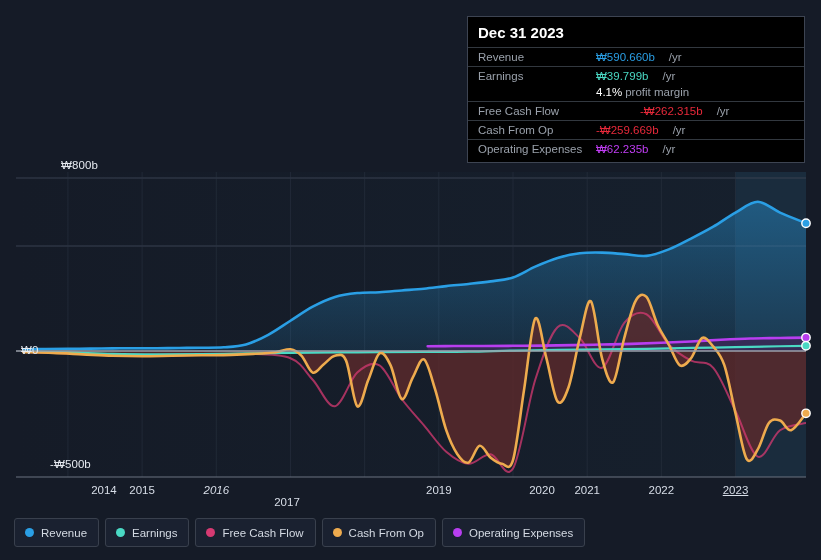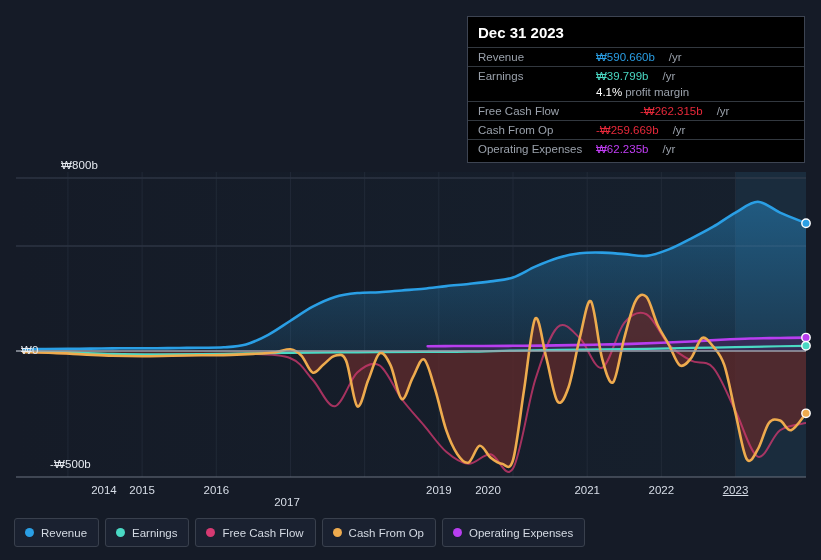--- a/index.html
+++ b/index.html
@@ -167,25 +167,25 @@
       </g>
   </svg>
 
   <div class="axis-label ylab-800">₩800b</div>
   <div class="axis-label ylab-0">₩0</div>
   <div class="axis-label ylab-neg500">-₩500b</div>
 
   <div id="xticks">
       <div class="xtick" style="left: 67.9249px; margin-left: 36px;">2014</div>
       <div class="xtick" style="left: 142.103px;">2015</div>
-      <div class="xtick" style="left: 216.282px;">2016</div>
+      <div class="xtick" style="left: 216.282px; font-style: italic;">2016</div>
       <div class="xtick" style="left: 287px; margin-top: 12px;">2017</div>
       <div class="xtick" style="left: 364.638px; margin-top: 32px;">2018</div>
       <div class="xtick" style="left: 438.817px;">2019</div>
-      <div class="xtick" style="left: 488px;">2020</div>
+      <div class="xtick" style="left: 542px;">2020</div>
       <div class="xtick" style="left: 587.174px;">2021</div>
       <div class="xtick" style="left: 661.352px;">2022</div>
       <div class="xtick" style="left: 735.531px; text-decoration: underline;">2023</div>
     </div>
 
   <div class="tooltip">
     <div class="tt-title">Dec 31 2023</div>
     <div id="tt-rows">
         <div class="tt-row">
           <div class="tt-label">Revenue</div>

